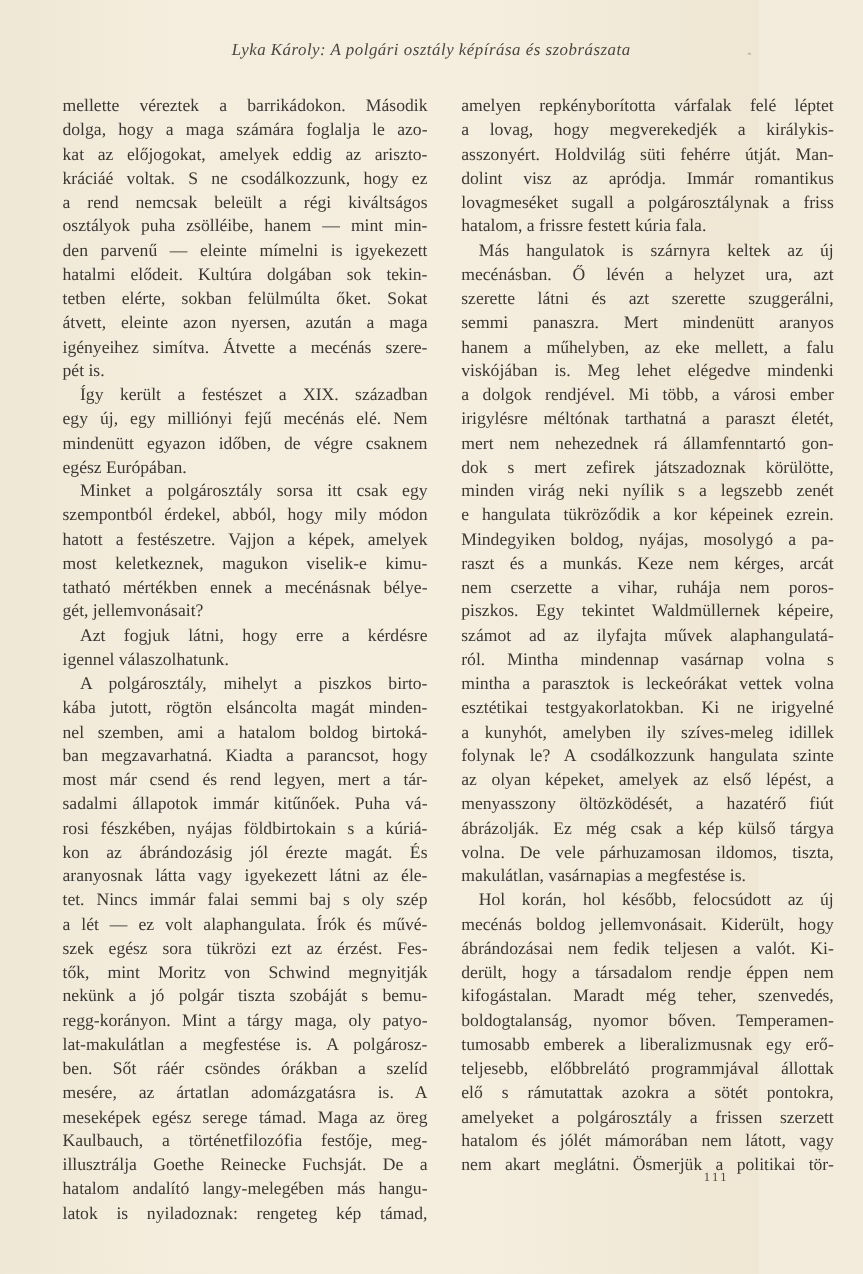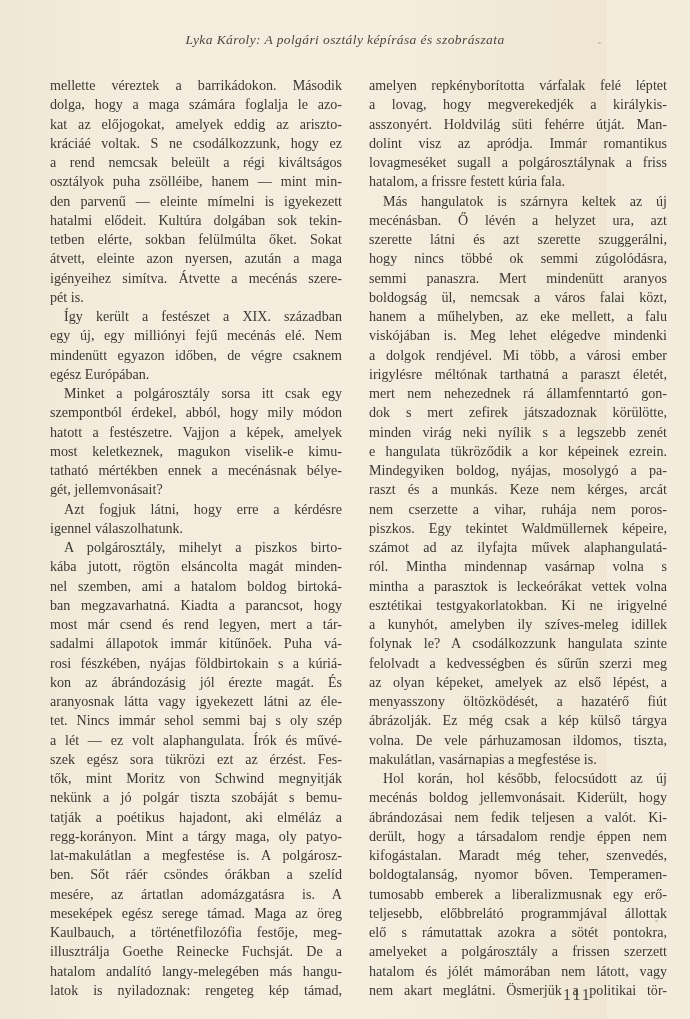--- a/index.html
+++ b/index.html
@@ -22,22 +22,22 @@
     .column {
       position: absolute; top: 62px; width: 292px;
       font-size: 14.1px; line-height: 19.25px; margin-top: 14px;
     }
     .col-left { left: 50px; }
     .col-right { left: 369px; width: 298px; }
     .line { display: block; text-align: justify; text-align-last: justify; white-space: nowrap; height: 19.25px; }
     .line.last { text-align-last: left; }
     .line.indent { text-indent: 14px; }
     .folio {
-      position: absolute; top: 986px; left: 563px;
-      font-size: 16px; letter-spacing: 2px; color: #4a4640;
+      position: absolute; top: 937px; left: 563px;
+      font-size: 10px; letter-spacing: 2px; color: #4a4640;
     }
     .speck { position: absolute; width: 3px; height: 2px; background: #c9bfae; border-radius: 50%; }
   </style>
 </head>
 <body>
 
 <div class="page">
   <div class="running-head">Lyka Károly: A polgári osztály képírása és szobrászata</div>
 
   <div class="column col-left" id="col-left">
@@ -67,68 +67,64 @@
       <span class="line last">igennel válaszolhatunk.</span>
       <span class="line indent">A polgárosztály, mihelyt a piszkos birto-</span>
       <span class="line">kába jutott, rögtön elsáncolta magát minden-</span>
       <span class="line">nel szemben, ami a hatalom boldog birtoká-</span>
       <span class="line">ban megzavarhatná. Kiadta a parancsot, hogy</span>
       <span class="line">most már csend és rend legyen, mert a tár-</span>
       <span class="line">sadalmi állapotok immár kitűnőek. Puha vá-</span>
       <span class="line">rosi fészkében, nyájas földbirtokain s a kúriá-</span>
       <span class="line">kon az ábrándozásig jól érezte magát. És</span>
       <span class="line">aranyosnak látta vagy igyekezett látni az éle-</span>
-      <span class="line">tet. Nincs immár sehol semmi baj s oly szép</span>
+      <span class="line">tet. Nincs immár falai semmi baj s oly szép</span>
       <span class="line">a lét — ez volt alaphangulata. Írók és művé-</span>
       <span class="line">szek egész sora tükrözi ezt az érzést. Fes-</span>
       <span class="line">tők, mint Moritz von Schwind megnyitják</span>
       <span class="line">nekünk a jó polgár tiszta szobáját s bemu-</span>
-      <span class="line">tatják a poétikus hajadont, aki elméláz a</span>
       <span class="line">regg-korányon. Mint a tárgy maga, oly patyo-</span>
       <span class="line">lat-makulátlan a megfestése is. A polgárosz-</span>
       <span class="line">ben. Sőt ráér csöndes órákban a szelíd</span>
       <span class="line">mesére, az ártatlan adomázgatásra is. A</span>
       <span class="line">meseképek egész serege támad. Maga az öreg</span>
       <span class="line">Kaulbauch, a történetfilozófia festője, meg-</span>
       <span class="line">illusztrálja Goethe Reinecke Fuchsját. De a</span>
       <span class="line">hatalom andalító langy-melegében más hangu-</span>
       <span class="line">latok is nyiladoznak: rengeteg kép támad,</span>
     </div>
   <div class="column col-right" id="col-right">
       <span class="line">amelyen repkényborította várfalak felé léptet</span>
       <span class="line">a lovag, hogy megverekedjék a királykis-</span>
       <span class="line">asszonyért. Holdvilág süti fehérre útját. Man-</span>
       <span class="line">dolint visz az apródja. Immár romantikus</span>
       <span class="line">lovagmeséket sugall a polgárosztálynak a friss</span>
       <span class="line last">hatalom, a frissre festett kúria fala.</span>
       <span class="line indent">Más hangulatok is szárnyra keltek az új</span>
       <span class="line">mecénásban. Ő lévén a helyzet ura, azt</span>
       <span class="line">szerette látni és azt szerette szuggerálni,</span>
-      <span class="line">hogy nincs többé ok semmi zúgolódásra,</span>
       <span class="line">semmi panaszra. Mert mindenütt aranyos</span>
-      <span class="line">boldogság ül, nemcsak a város falai közt,</span>
       <span class="line">hanem a műhelyben, az eke mellett, a falu</span>
       <span class="line">viskójában is. Meg lehet elégedve mindenki</span>
       <span class="line">a dolgok rendjével. Mi több, a városi ember</span>
       <span class="line">irigylésre méltónak tarthatná a paraszt életét,</span>
       <span class="line">mert nem nehezednek rá államfenntartó gon-</span>
       <span class="line">dok s mert zefirek játszadoznak körülötte,</span>
       <span class="line">minden virág neki nyílik s a legszebb zenét</span>
       <span class="line">e hangulata tükröződik a kor képeinek ezrein.</span>
       <span class="line">Mindegyiken boldog, nyájas, mosolygó a pa-</span>
       <span class="line">raszt és a munkás. Keze nem kérges, arcát</span>
       <span class="line">nem cserzette a vihar, ruhája nem poros-</span>
       <span class="line">piszkos. Egy tekintet Waldmüllernek képeire,</span>
       <span class="line">számot ad az ilyfajta művek alaphangulatá-</span>
       <span class="line">ról. Mintha mindennap vasárnap volna s</span>
       <span class="line">mintha a parasztok is leckeórákat vettek volna</span>
       <span class="line">esztétikai testgyakorlatokban. Ki ne irigyelné</span>
       <span class="line">a kunyhót, amelyben ily szíves-meleg idillek</span>
       <span class="line">folynak le? A csodálkozzunk hangulata szinte</span>
-      <span class="line">felolvadt a kedvességben és sűrűn szerzi meg</span>
       <span class="line">az olyan képeket, amelyek az első lépést, a</span>
       <span class="line">menyasszony öltözködését, a hazatérő fiút</span>
       <span class="line">ábrázolják. Ez még csak a kép külső tárgya</span>
       <span class="line">volna. De vele párhuzamosan ildomos, tiszta,</span>
       <span class="line last">makulátlan, vasárnapias a megfestése is.</span>
       <span class="line indent">Hol korán, hol később, felocsúdott az új</span>
       <span class="line">mecénás boldog jellemvonásait. Kiderült, hogy</span>
       <span class="line">ábrándozásai nem fedik teljesen a valót. Ki-</span>
       <span class="line">derült, hogy a társadalom rendje éppen nem</span>
       <span class="line">kifogástalan. Maradt még teher, szenvedés,</span>

